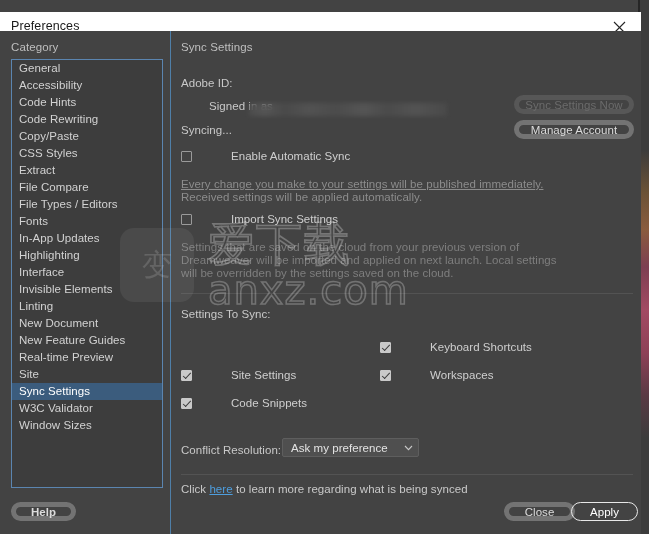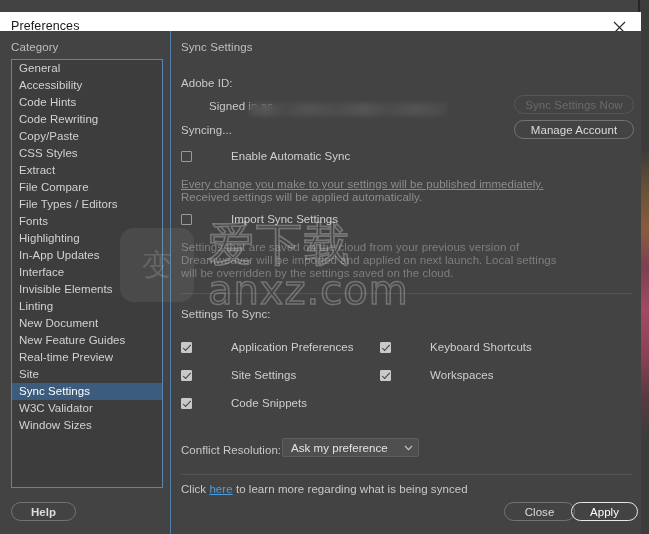--- a/index.html
+++ b/index.html
@@ -141,21 +141,21 @@
     filter: blur(2px);
     opacity: .95;
   }
 
   
   .pill {
     position: absolute;
     display: flex; align-items: center; justify-content: center;
     height: 19px;
     border-radius: 10px;
-    border: 1px solid #737373;
+    border: 5px solid #737373;
     color: #dcdcdc;
     font-size: 11.5px;
     background: transparent;
     cursor: default;
     letter-spacing: .05px;
   }
   .pill.disabled {
     border-color: #575757;
     color: #6b6b6b;
   }
@@ -311,22 +311,22 @@
       <div class="sidebar-item">General</div>
       <div class="sidebar-item">Accessibility</div>
       <div class="sidebar-item">Code Hints</div>
       <div class="sidebar-item">Code Rewriting</div>
       <div class="sidebar-item">Copy/Paste</div>
       <div class="sidebar-item">CSS Styles</div>
       <div class="sidebar-item">Extract</div>
       <div class="sidebar-item">File Compare</div>
       <div class="sidebar-item">File Types / Editors</div>
       <div class="sidebar-item">Fonts</div>
+      <div class="sidebar-item">In-App Updates</div>
       <div class="sidebar-item">Highlighting</div>
-      <div class="sidebar-item">In-App Updates</div>
       <div class="sidebar-item">Interface</div>
       <div class="sidebar-item">Invisible Elements</div>
       <div class="sidebar-item">Linting</div>
       <div class="sidebar-item">New Document</div>
       <div class="sidebar-item">New Feature Guides</div>
       <div class="sidebar-item">Real-time Preview</div>
       <div class="sidebar-item">Site</div>
       <div class="sidebar-item selected">Sync Settings</div>
       <div class="sidebar-item">W3C Validator</div>
       <div class="sidebar-item">Window Sizes</div>
@@ -360,24 +360,20 @@
         <span class="cblabel">Import Sync Settings</span>
       </div>
       <div class="txt dim2" style="left:10px; top:182px;">Settings that are saved on the cloud from your previous version of</div>
       <div class="txt dim2" style="left:10px; top:195px;">Dreamweaver will be imported and applied on next launch. Local settings</div>
       <div class="txt dim2" style="left:10px; top:208px;">will be overridden by the settings saved on the cloud.</div>
 
       <div class="divider" style="left:10px; top:234px; width:452px;"></div>
 
       <div class="txt" style="left:10px; top:249px;">Settings To Sync:</div>
 
-      <div class="cbrow" style="left:10px; top:282px;">
-        <span class="cbox checked"></span>
-        <span class="cblabel">Application Preferences</span>
-      </div>
       <div class="cbrow" style="left:209px; top:282px;">
         <span class="cbox checked"></span>
         <span class="cblabel">Keyboard Shortcuts</span>
       </div>
       <div class="cbrow" style="left:10px; top:310px;">
         <span class="cbox checked"></span>
         <span class="cblabel">Site Settings</span>
       </div>
       <div class="cbrow" style="left:209px; top:310px;">
         <span class="cbox checked"></span>

